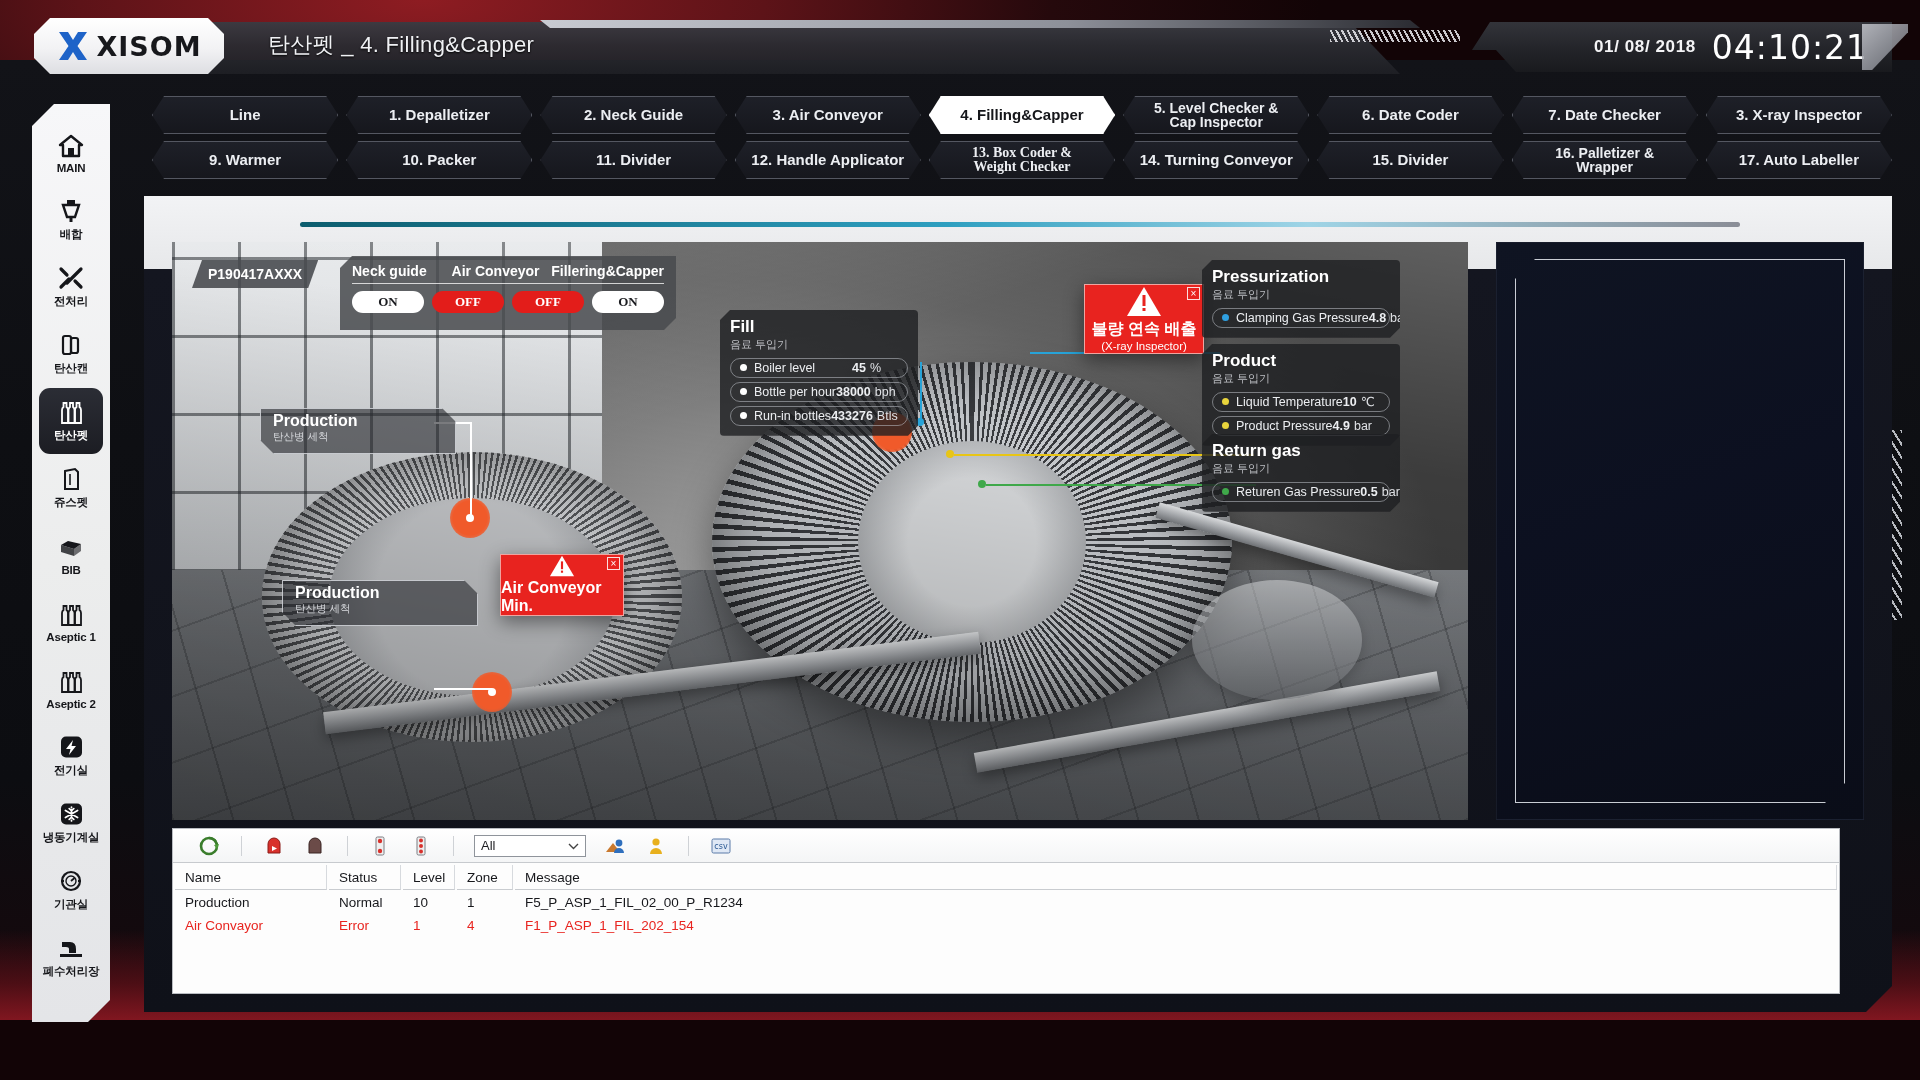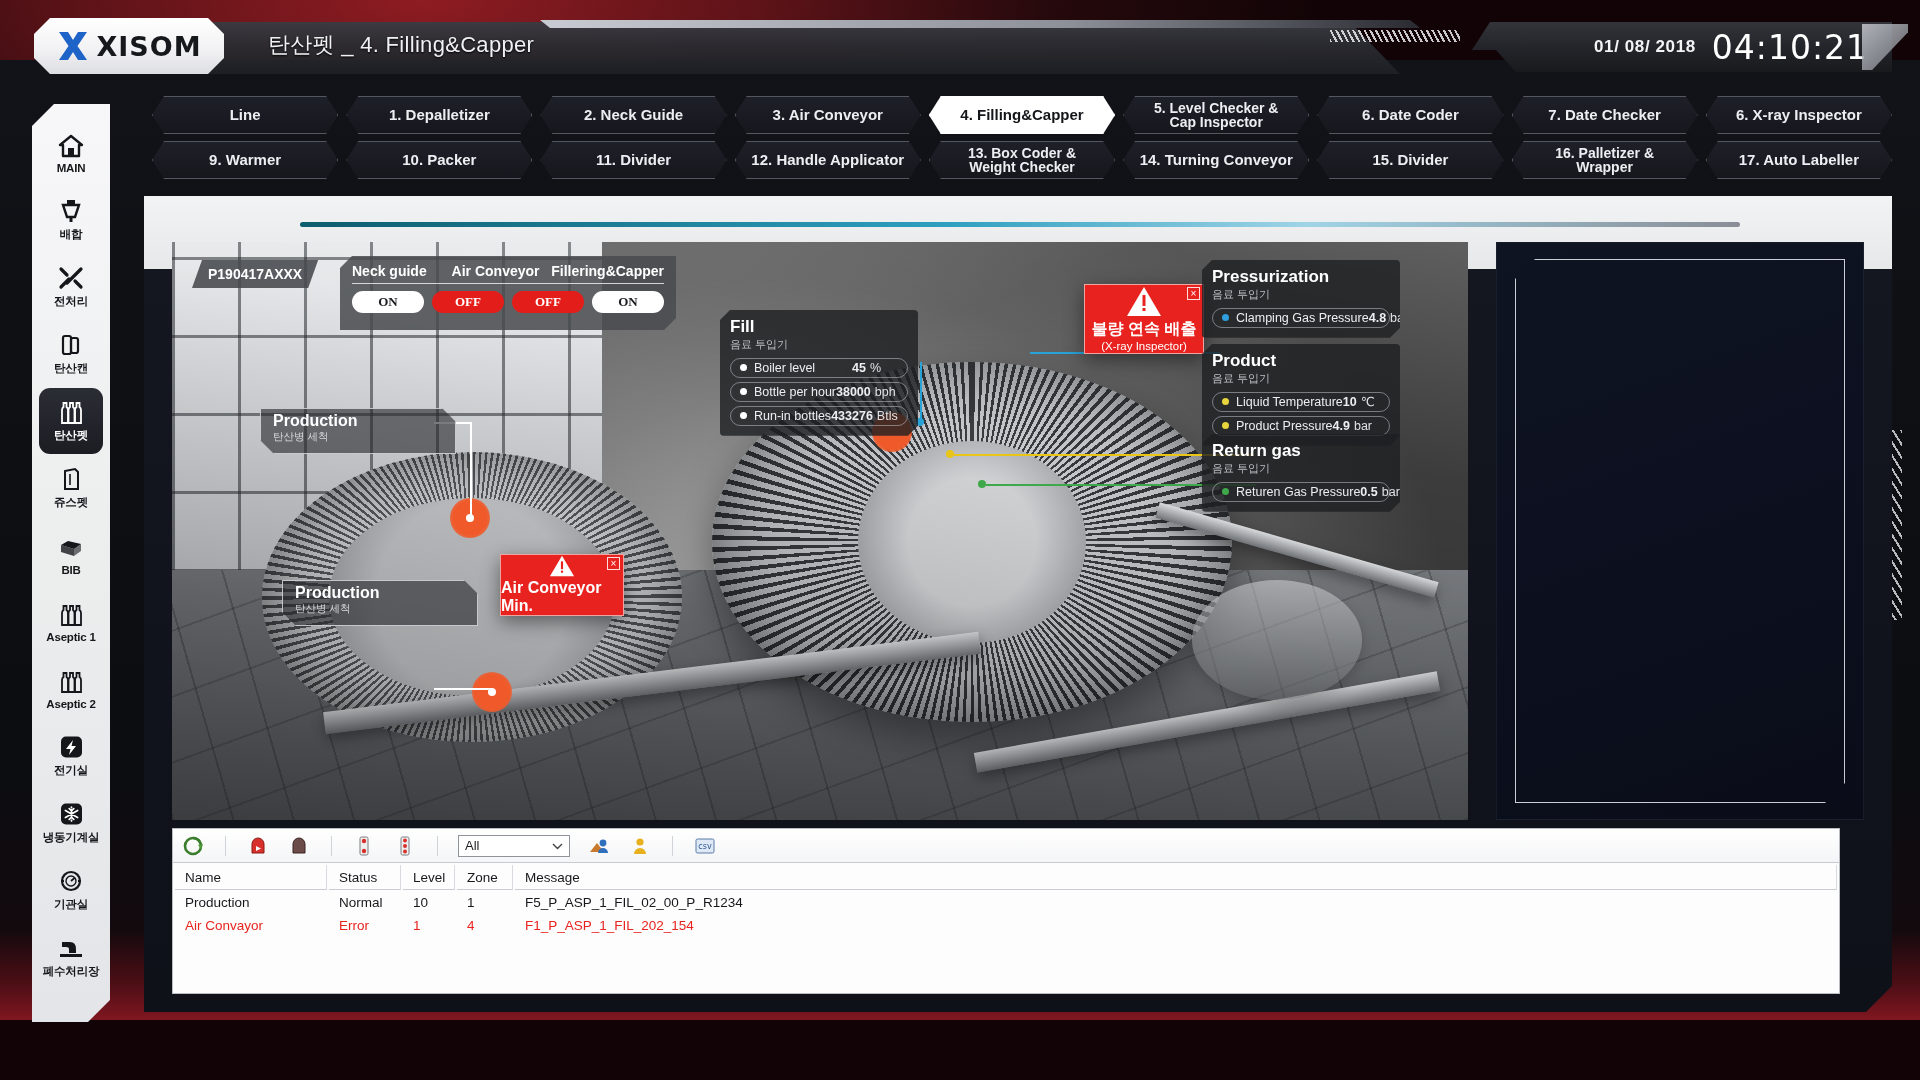--- a/index.html
+++ b/index.html
@@ -258,21 +258,21 @@
   .hotspot{ position:absolute; width:40px; height:40px; border-radius:50%;
     background: radial-gradient(circle,#f05a2a 0 60%, rgba(240,90,42,.35) 100%); }
 
   
   .logbox{
     position:absolute; left:0; top:586px; width:1668px; height:166px;
     background:#fdfdfd; border:1px solid #b9bcc1;
   }
   .logbar{
     height:34px; border-bottom:1px solid #c7cace; display:flex; align-items:center;
-    gap:17px; padding:0 8px; background: linear-gradient(180deg,#ffffff,#f4f5f6);
+    gap:17px; padding:0 24px; background: linear-gradient(180deg,#ffffff,#f4f5f6);
   }
   .tb-ico{ width:24px; height:24px; display:flex; align-items:center; justify-content:center; cursor:pointer; }
   .tb-ico svg{ width:22px; height:22px; }
   .tb-sep{ width:1px; height:20px; background:#cfd2d6; margin:0 3px; }
   .tb-select{
     width:112px; height:22px; border:1px solid #8f949b; background:#fff;
     display:flex; align-items:center; justify-content:space-between; padding:0 6px;
     font-size:13px; color:#1c1d21; cursor:pointer;
   }
   .logtable{ width:100%; font-size:13.5px; color:#17181c; }
@@ -478,38 +478,38 @@
           <span style="white-space: pre-line;">5. Level Checker &amp;
 Cap Inspector</span>
         </div>
         <div class="tab">
           <span style="white-space: pre-line;">6. Date Coder</span>
         </div>
         <div class="tab">
           <span style="white-space: pre-line;">7. Date Checker</span>
         </div>
         <div class="tab">
-          <span style="white-space: pre-line;">6. X-ray Inspector</span>
+          <span style="white-space: pre-line;">3. X-ray Inspector</span>
         </div>
       </div>
     <div class="tabrow" id="tabrow2">
         <div class="tab">
           <span style="white-space: pre-line;">9. Warmer</span>
         </div>
         <div class="tab">
           <span style="white-space: pre-line;">10. Packer</span>
         </div>
         <div class="tab">
           <span style="white-space: pre-line;">11. Divider</span>
         </div>
         <div class="tab">
           <span style="white-space: pre-line;">12. Handle Applicator</span>
         </div>
         <div class="tab two-line">
-          <span style="white-space: pre-line;">13. Box Coder &amp;
+          <span style="white-space: pre-line; font-family: Liberation Serif, serif;">13. Box Coder &amp;
 Weight Checker</span>
         </div>
         <div class="tab">
           <span style="white-space: pre-line;">14. Turning Conveyor</span>
         </div>
         <div class="tab">
           <span style="white-space: pre-line;">15. Divider</span>
         </div>
         <div class="tab two-line">
           <span style="white-space: pre-line;">16. Palletizer &amp;

